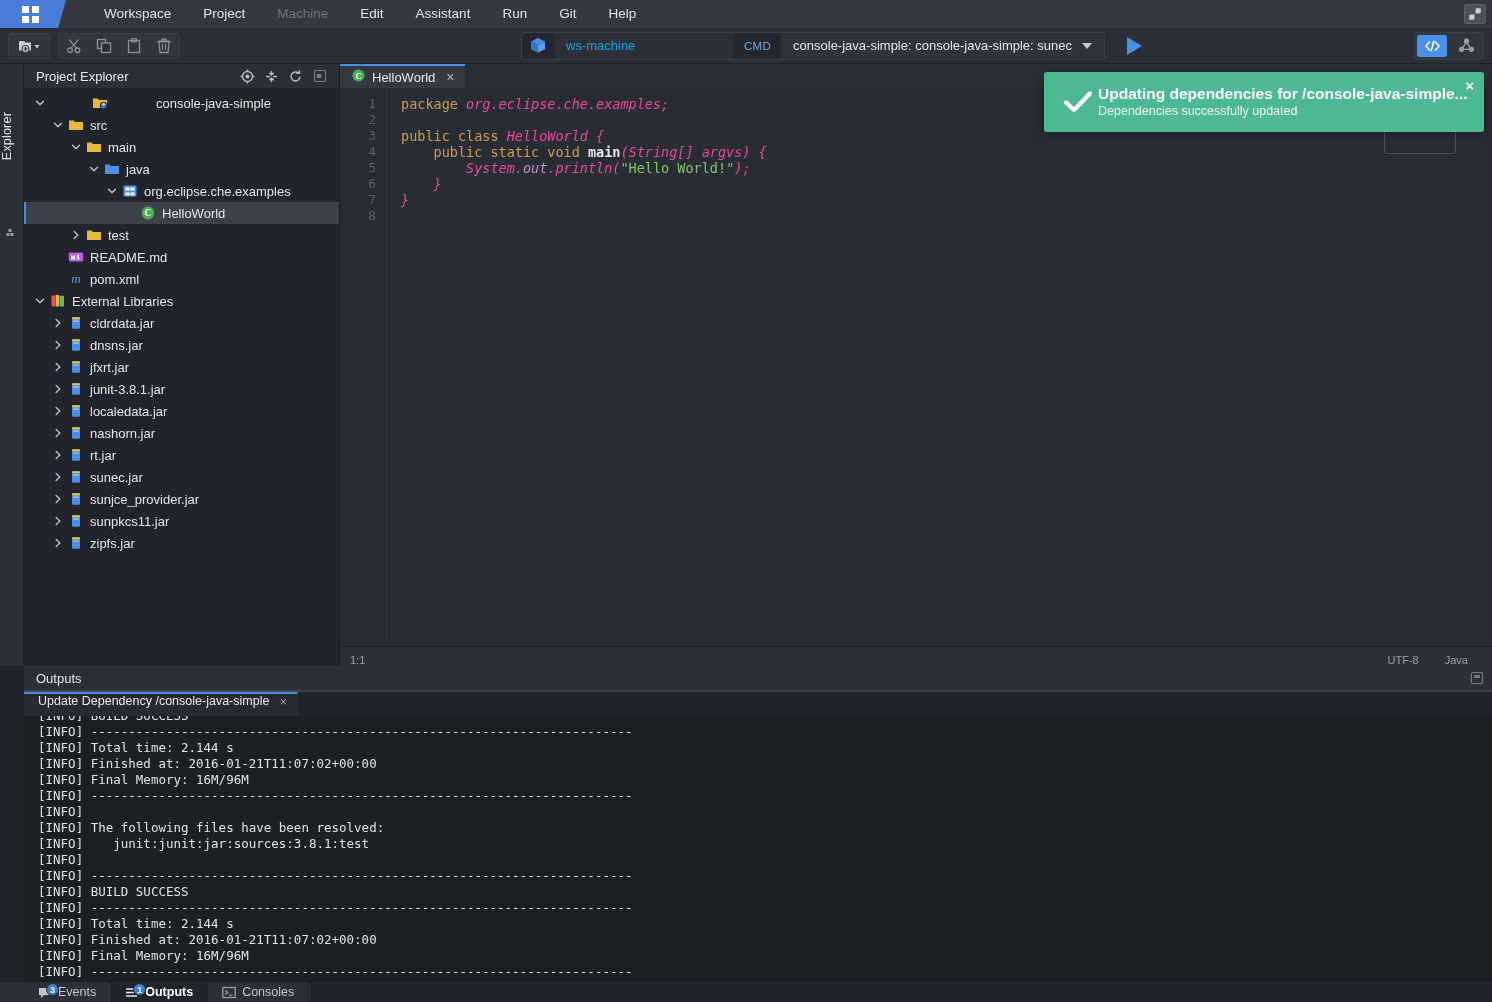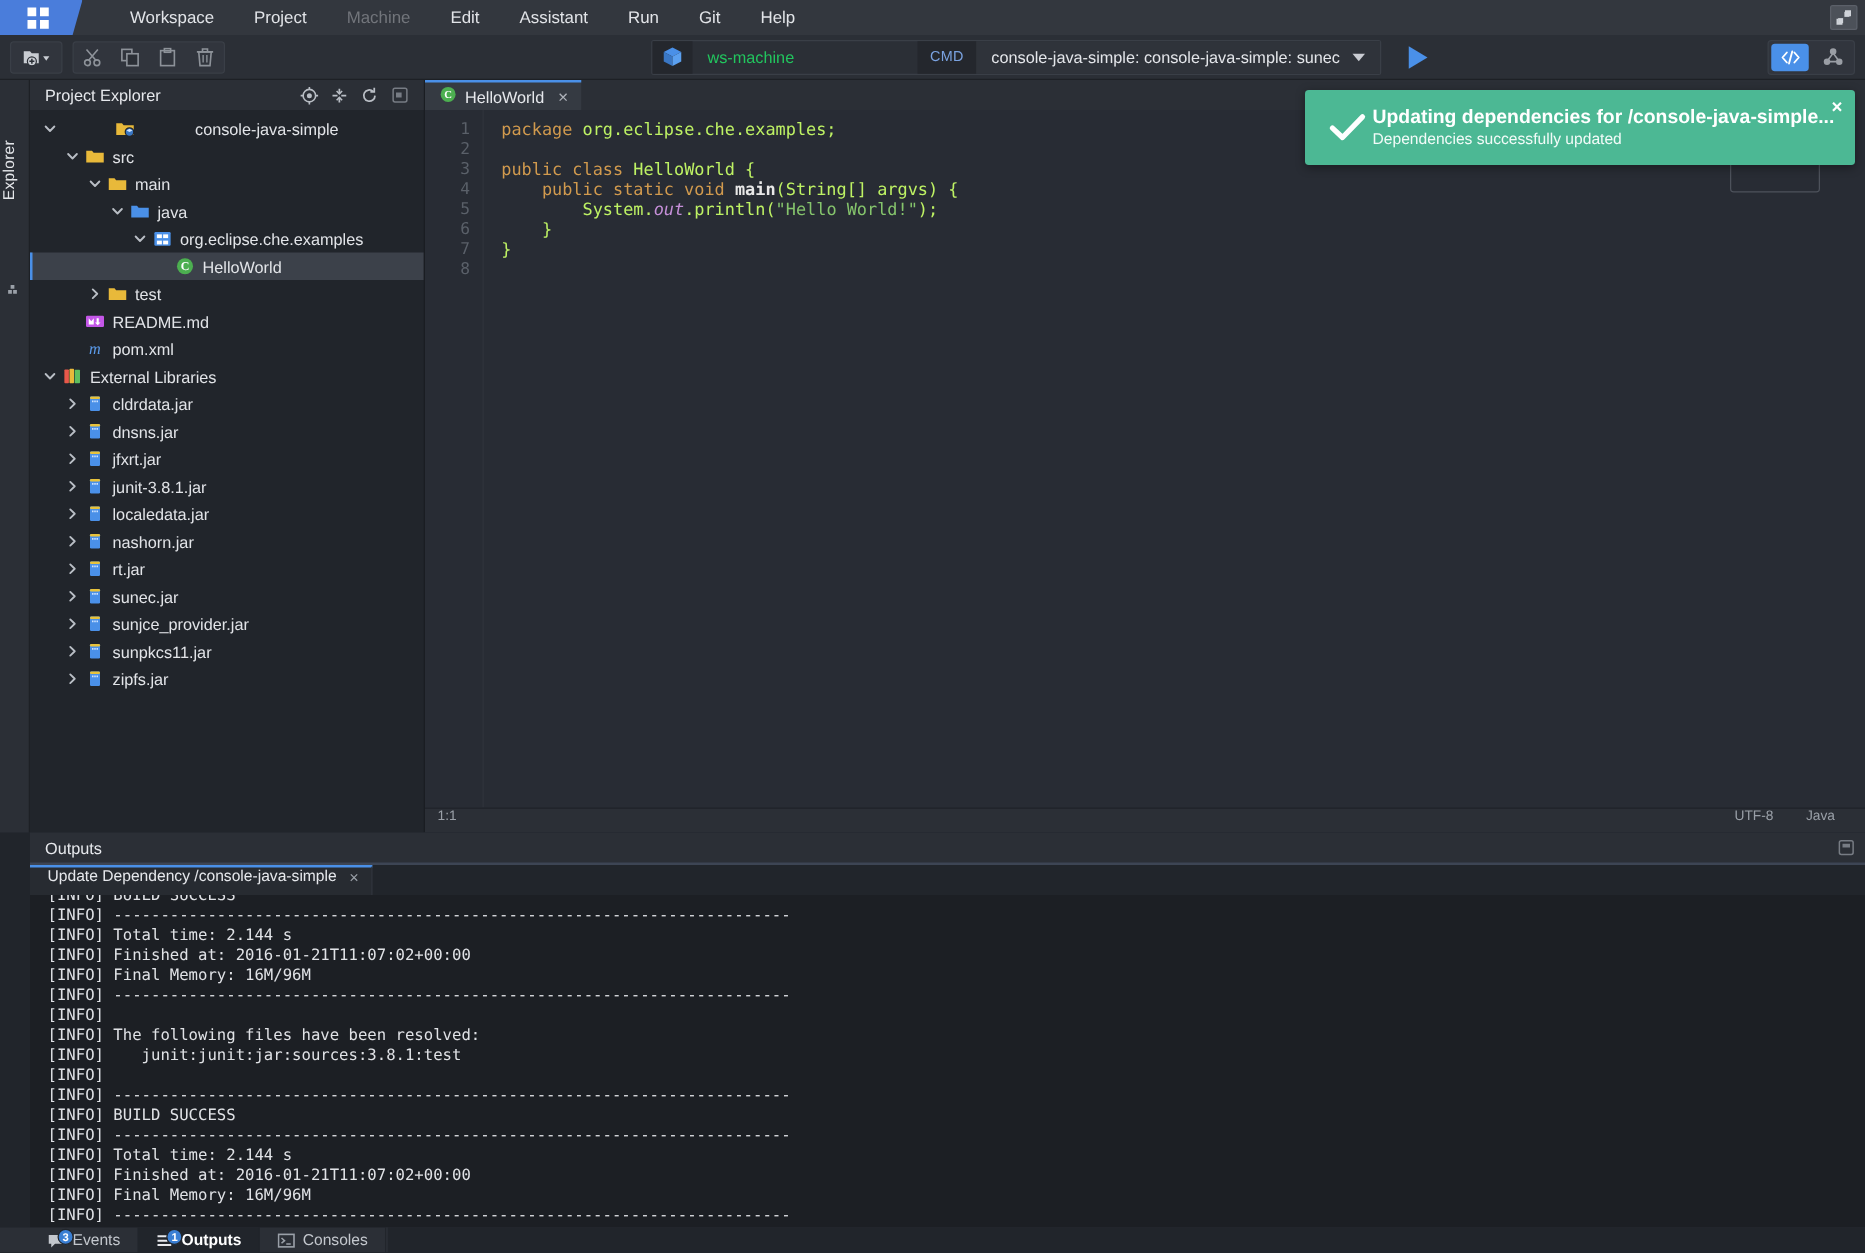--- a/index.html
+++ b/index.html
@@ -66,21 +66,21 @@
   .tb-center { margin-left: auto; margin-right: auto; display: flex; align-items: center; }
   .machine-box {
     display: flex; align-items: center; height: 28px;
     background: #2b2f36; border: 1px solid #3a3f47; border-radius: 2px;
   }
   .machine-icon {
     width: 32px; height: 26px; display: flex; align-items: center; justify-content: center;
     background: #24272d;
   }
   .machine-name {
-    padding: 0 14px 0 12px; font-size: 13px; color: #22c55e; min-width: 180px;
+    padding: 0 14px 0 12px; font-size: 13px; color: #0ea5e9; min-width: 180px;
     height: 26px; line-height: 26px;
   }
   .cmd-label {
     font-size: 11.5px; color: #7aa2e0; padding: 0 10px; height: 26px; line-height: 26px;
     background: #24272d; letter-spacing: .3px;
   }
   .cmd-select {
     display: flex; align-items: center; gap: 10px; padding: 0 12px;
     height: 26px; background: #2f333a; font-size: 13px; color: #e4e6ea; cursor: pointer;
   }
@@ -154,27 +154,27 @@
   }
   .code {
     flex: 1; font-family: "DejaVu Sans Mono", monospace; font-size: 13.5px;
     line-height: 16px; padding: 8px 0 0 14px; white-space: pre; color: #d7dae0;
     border-left: 1px solid #2f333b;
   }
   .k-key { color: #d19a4e; }
   .k-str { color: #85c46c; }
   .k-fn  { color: #e8e8e8; font-weight: bold; }
   .k-fld { color: #c58fd8; font-style: italic; }
-  .k-plain { color: #bef264; }
+  .k-plain { color: #ec4899; font-style: italic; }
   .minimap-box {
     position: absolute; right: 36px; top: 14px; width: 72px; height: 52px;
     border: 1px solid #4d525b; border-radius: 3px; background: transparent;
   }
   .editor-status {
-    height: 20px; background: #2b2f36; display: flex; align-items: flex-start;
+    height: 20px; background: #2b2f36; display: flex; align-items: flex-end;
     font-size: 11px; color: #9aa0a8; padding: 0 10px; border-top: 1px solid #1f2228;
   }
   .es-right { margin-left: auto; display: flex; gap: 26px; padding-right: 14px; }
 
   
   .outputs {
     position: absolute; top: 666px; left: 24px; width: 1468px; height: 316px;
     background: #21252b; display: flex; flex-direction: column;
   }
   .out-header {

